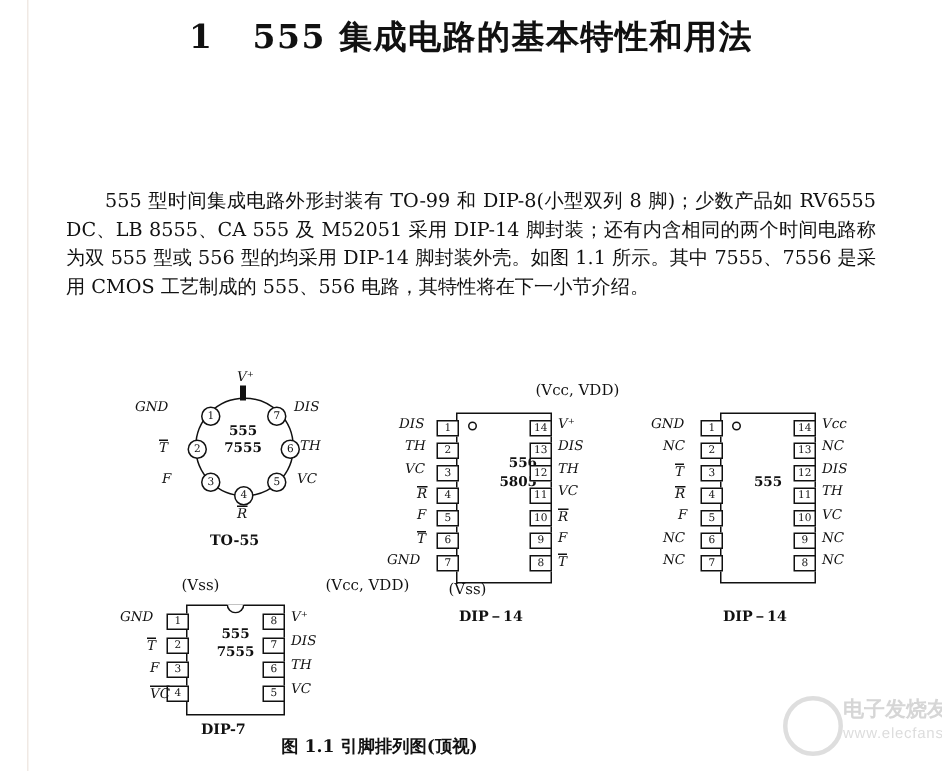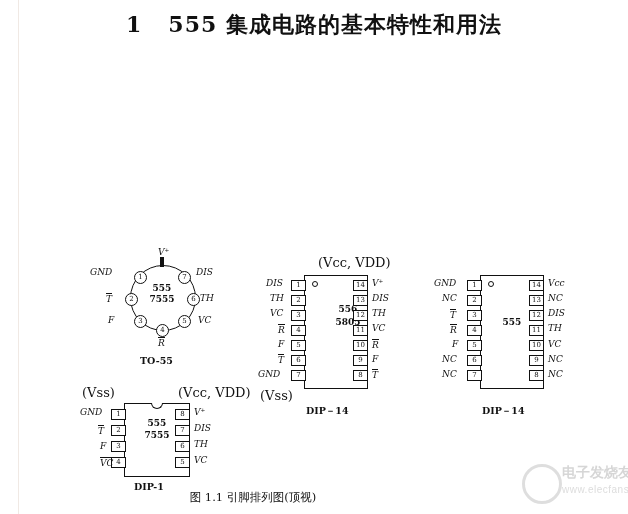--- a/index.html
+++ b/index.html
@@ -35,26 +35,26 @@
     font-size:12.8px;line-height:19px;
     text-align:justify;
     text-indent:26px;
   }
 
   
   .figure-area{position:absolute;left:0;top:245px;width:628px;height:250px;}
 
   .fig-caption{
     position:absolute;left:0;top:490px;width:506px;
-    text-align:center;font-size:11.5px;font-weight:normal;
+    text-align:center;font-size:11.5px;font-weight:bold;
   }
 
   
   .lbl{position:absolute;font-size:9px;font-style:italic;white-space:nowrap;}
-  .lbl-n{position:absolute;font-size:13px;white-space:nowrap;font-style:normal;}
+  .lbl-n{position:absolute;font-size:10px;white-space:nowrap;font-style:normal;margin-left:39px;}
 
   
   .ovl{border-top:1px solid #111;padding-top:0px;display:inline-block;line-height:10px;}
 
   
   .to99{position:absolute;left:110px;top:8px;width:110px;height:110px;}
   .to99 .circle{
     position:absolute;left:20px;top:12px;width:64px;height:64px;
     border:1.3px solid #111;border-radius:50%;
     background:#fff;
@@ -109,20 +109,21 @@
 <body>
 
 <div class="page">
   <div class="fold"></div>
 
   <div class="chapter-title">
     <span class="num">1</span><span>555 集成电路的基本特性和用法</span>
   </div>
 
 
+  <div class="body-para">555 型时间集成电路外形封装有 TO-99 和 DIP-8(小型双列 8 脚)；少数产品如 RV6555 DC、LB 8555、CA 555 及 M52051 采用 DIP-14 脚封装；还有内含相同的两个时间电路称为双 555 型或 556 型的均采用 DIP-14 脚封装外壳。如图 1.1 所示。其中 7555、7556 是采用 CMOS 工艺制成的 555、556 电路，其特性将在下一小节介绍。</div>
 
   <div class="figure-area">
 
     <div class="to99">
       <div class="circle"></div>
       <div class="tab"></div>
       <div class="name">
         <span>555</span><br>
         <span>7555</span>
       </div>
@@ -170,29 +171,29 @@
       <div class="lbl" style="left:-6px;top:22px;">GND</div>
       <div class="lbl" style="left:12px;top:40px;"><span class="ovl">T</span></div>
       <div class="lbl" style="left:14px;top:56px;">F</div>
       <div class="lbl" style="left:14px;top:72px;"><span class="ovl">VC</span></div>
 
       <div class="lbl" style="left:108px;top:22px;">V⁺</div>
       <div class="lbl" style="left:108px;top:38px;">DIS</div>
       <div class="lbl" style="left:108px;top:54px;">TH</div>
       <div class="lbl" style="left:108px;top:70px;">VC</div>
 
-      <div class="pkg-cap" style="left:48px;top:96px;">DIP-1</div>
+      <div class="pkg-cap" style="left:48px;top:96px;">DIP-7</div>
     </div>
 
     <div style="position:absolute;left:262px;top:10px;width:160px;height:160px;">
       <div class="lbl-n" style="left:56px;top:0px;">(Vcc, VDD)</div>
 
       <div class="dipbox" style="left:42px;top:20px;width:62px;height:112px;"></div>
       <div class="dot" style="left:50px;top:26px;"></div>
-      <div style="position:absolute;left:64px;top:48px;width:44px;text-align:center;font-size:9px;font-weight:bold;line-height:13px;">
+      <div style="position:absolute;left:52px;top:48px;width:44px;text-align:right;font-size:9px;font-weight:bold;line-height:13px;">
         <span>556</span><br>
         <span>5805</span>
       </div>
 
       <div class="pinbox" style="left:29px;top:25px;">1</div>
       <div class="pinbox" style="left:29px;top:40px;">2</div>
       <div class="pinbox" style="left:29px;top:55px;">3</div>
       <div class="pinbox" style="left:29px;top:70px;">4</div>
       <div class="pinbox" style="left:29px;top:85px;">5</div>
       <div class="pinbox" style="left:29px;top:100px;">6</div>

